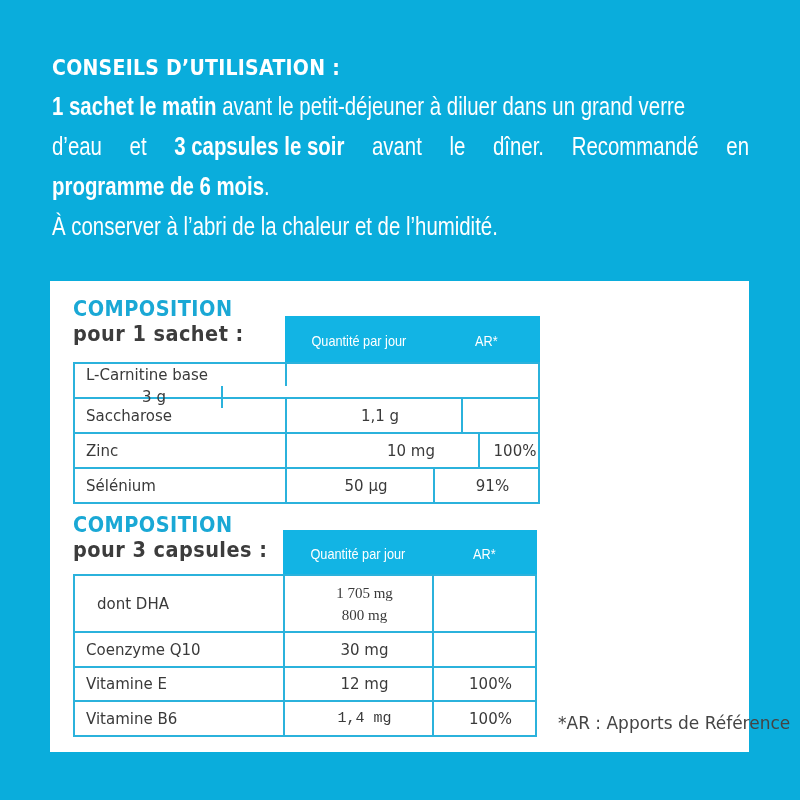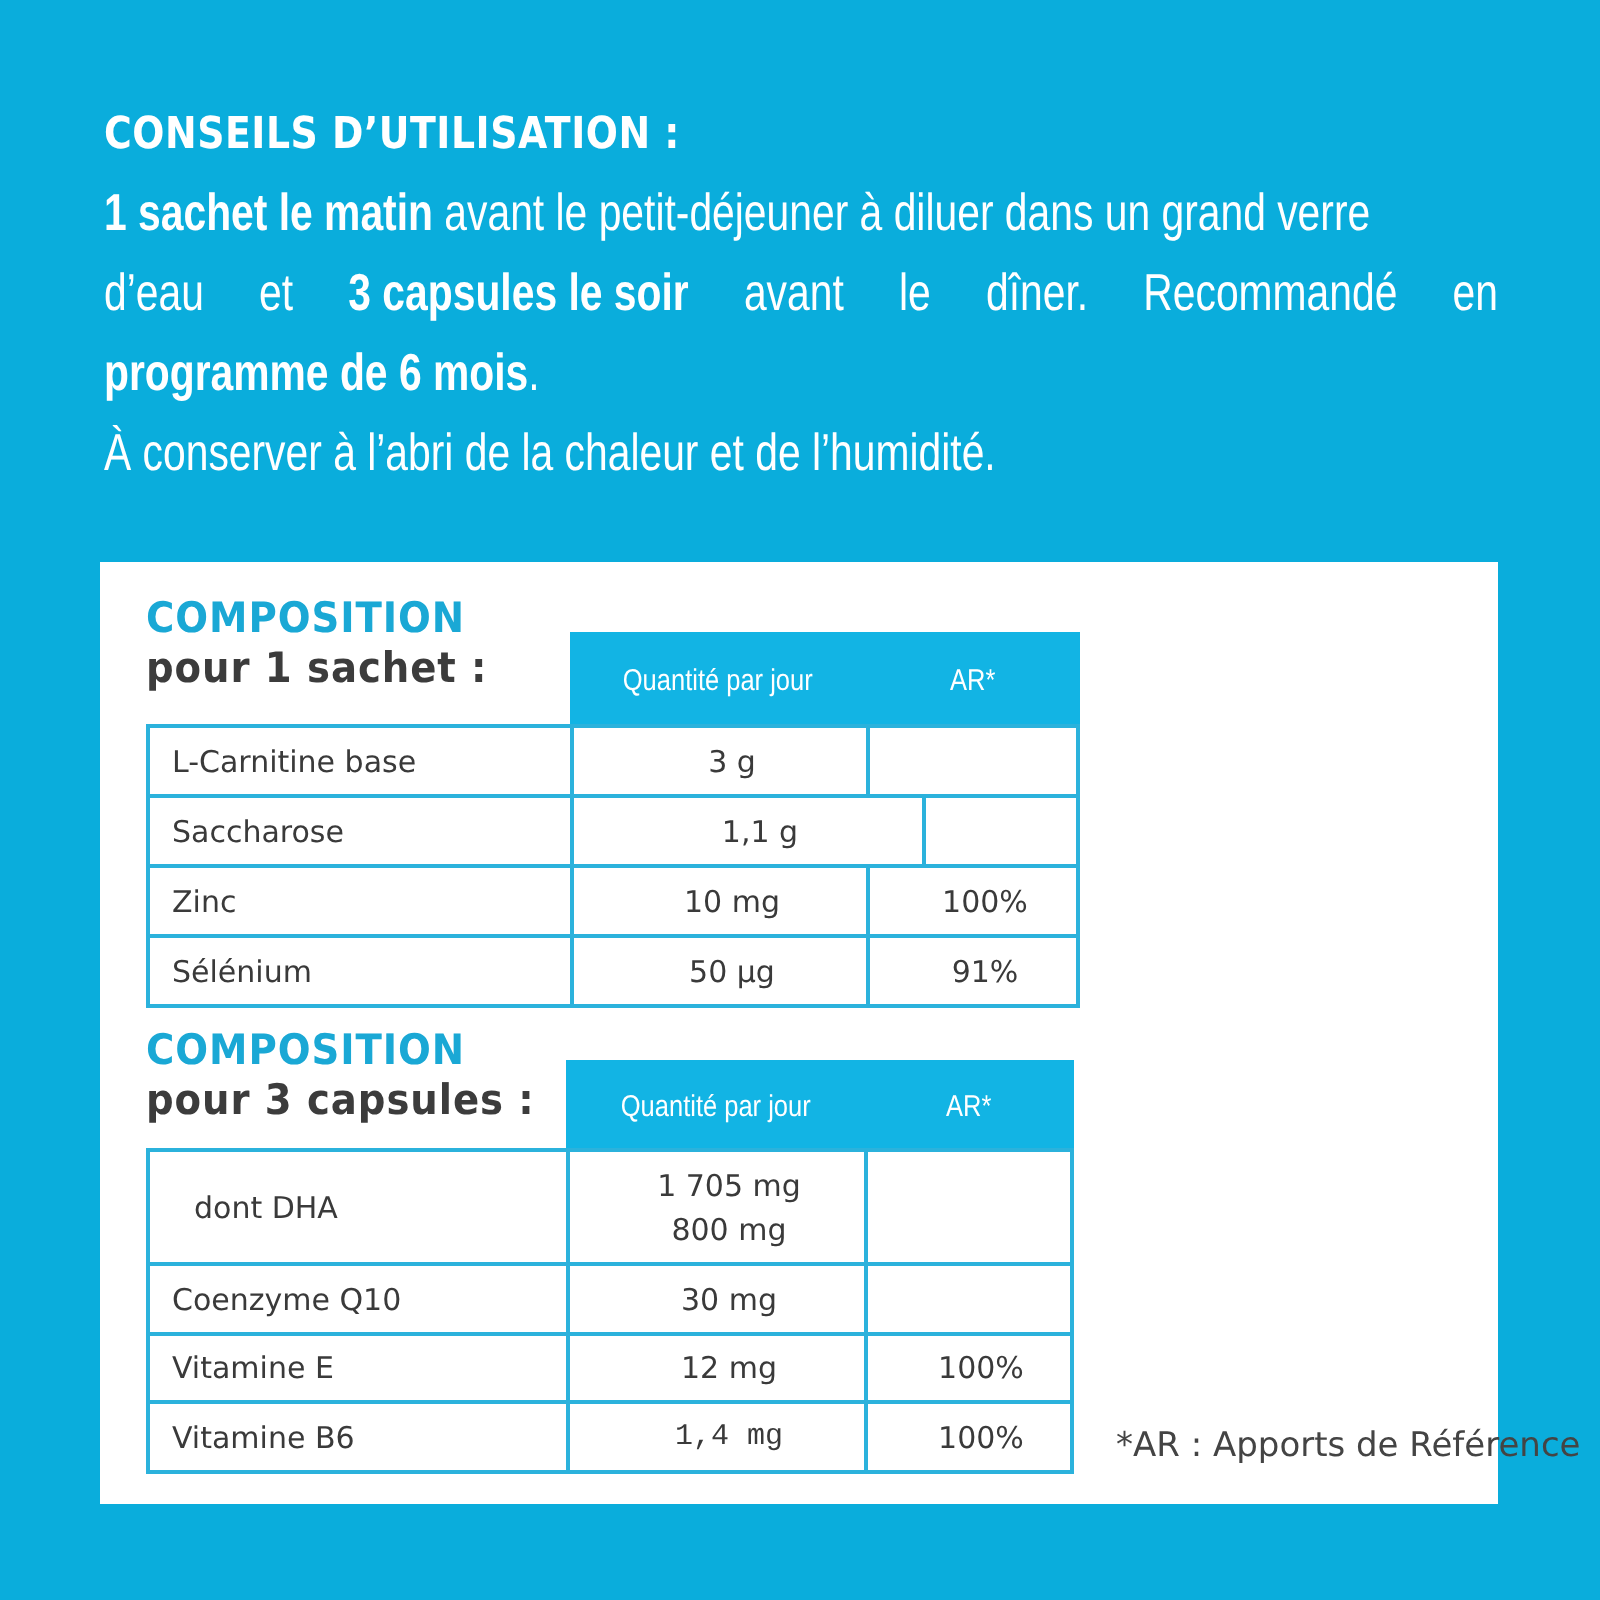--- a/index.html
+++ b/index.html
@@ -146,33 +146,33 @@
 
   <div class="comp-heading" style="top:16px;">
     <div class="comp-title">COMPOSITION</div>
     <div class="comp-sub">pour 1 sachet :</div>
   </div>
   <div class="thead" style="left:235px; top:35px; width:255px; height:48px;">
     <div class="hcell" style="width:148px;"><span>Quantité par jour</span></div>
     <div class="hcell" style="width:107px;"><span>AR*</span></div>
   </div>
   <div class="tbody" style="left:23px; top:81px; width:467px;">
-    <div class="trow" style="height:35px;">
+    <div class="trow" style="height:35px;flex-direction:column;">
       <div class="tcell name" style="width:212px;">L-Carnitine base</div>
       <div class="tcell qty" style="width:148px;">3 g</div>
       <div class="tcell ar" style="flex:1;"></div>
     </div>
     <div class="trow" style="height:35px;">
       <div class="tcell name" style="width:212px;">Saccharose</div>
       <div class="tcell qty" style="width:176px;">1,1 g</div>
       <div class="tcell ar" style="flex:1;"></div>
     </div>
     <div class="trow" style="height:35px;">
       <div class="tcell name" style="width:212px;">Zinc</div>
-      <div class="tcell qty" style="width:148px;">10 mg</div>
+      <div class="tcell qty" style="width:148px;margin-left:45px;">10 mg</div>
       <div class="tcell ar" style="flex:1;">100%</div>
     </div>
     <div class="trow" style="height:35px;">
       <div class="tcell name" style="width:212px;">Sélénium</div>
       <div class="tcell qty" style="width:148px;">50 µg</div>
       <div class="tcell ar" style="flex:1;">91%</div>
     </div>
   </div>
 
   <div class="comp-heading" style="top:232px;">
@@ -181,21 +181,21 @@
   </div>
   <div class="thead" style="left:233px; top:249px; width:254px; height:46px;">
     <div class="hcell" style="width:149px;"><span>Quantité par jour</span></div>
     <div class="hcell" style="width:105px;"><span>AR*</span></div>
   </div>
   <div class="tbody" style="left:23px; top:293px; width:464px;">
     <div class="trow" style="height:57px;">
       <div class="tcell name" style="width:210px;">
         <span class="indent">dont DHA</span>
       </div>
-      <div class="tcell qty" style="width:149px;">
+      <div class="tcell qty" style="width:149px;font-family:Liberation Serif, serif;">
         <span>1 705 mg</span>
         <span>800 mg</span>
       </div>
       <div class="tcell ar" style="flex:1;"></div>
     </div>
     <div class="trow" style="height:35px;">
       <div class="tcell name" style="width:210px;">Coenzyme Q10</div>
       <div class="tcell qty" style="width:149px;">30 mg</div>
       <div class="tcell ar" style="flex:1;"></div>
     </div>

